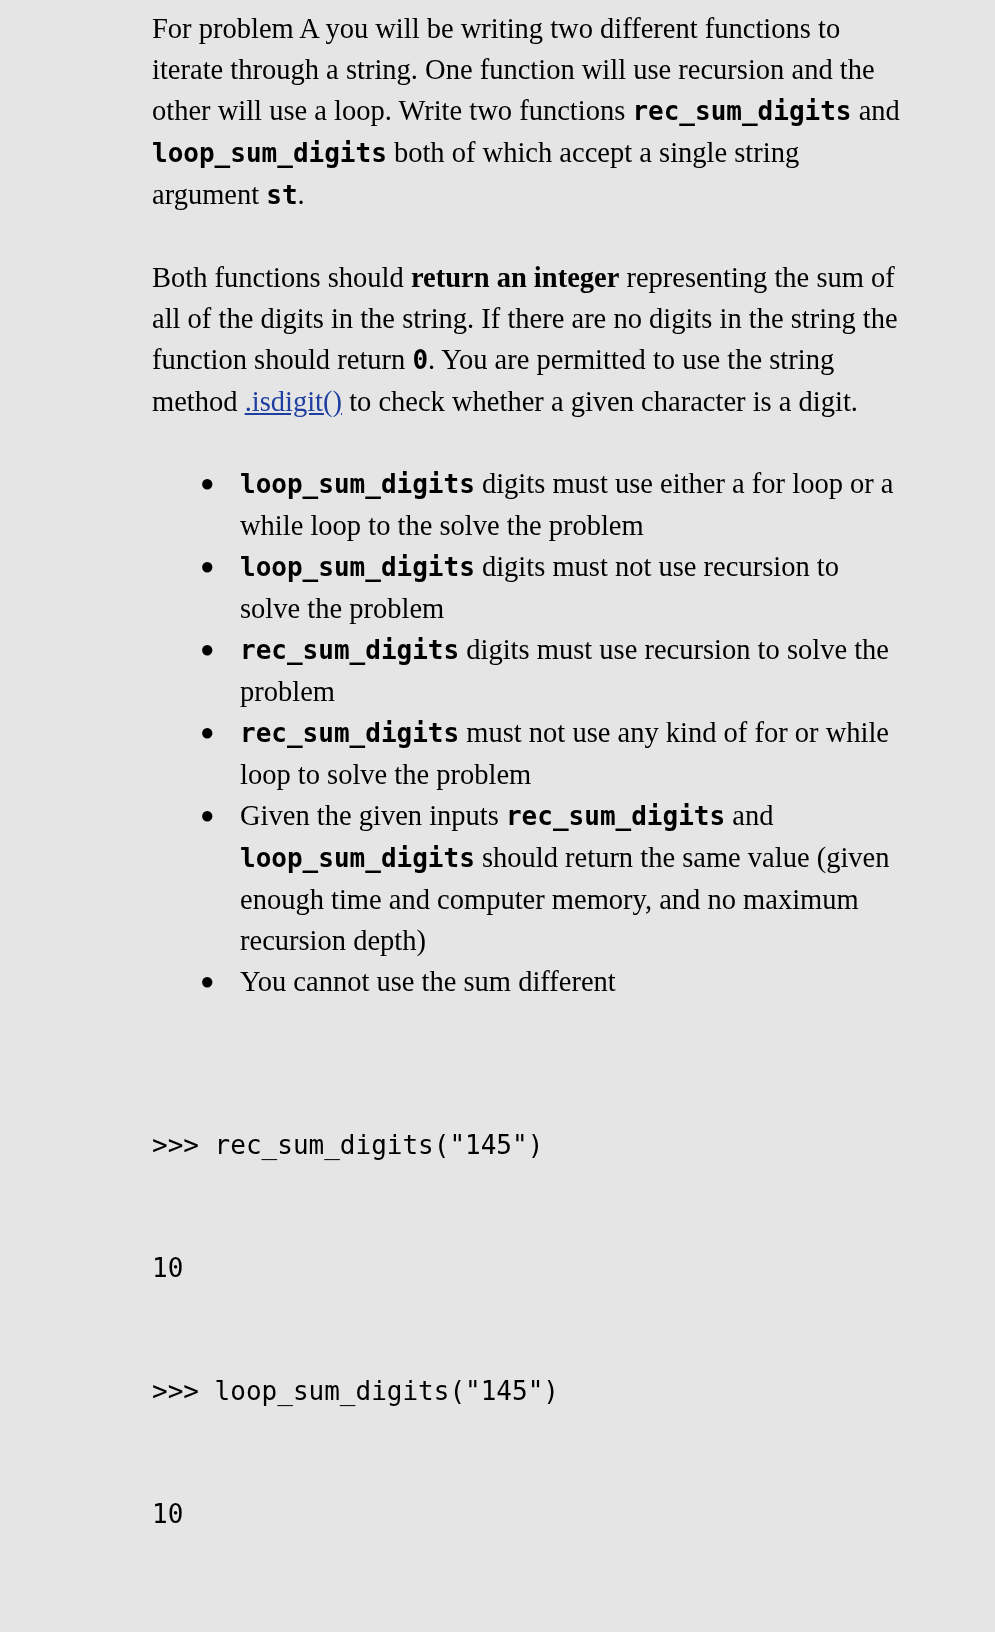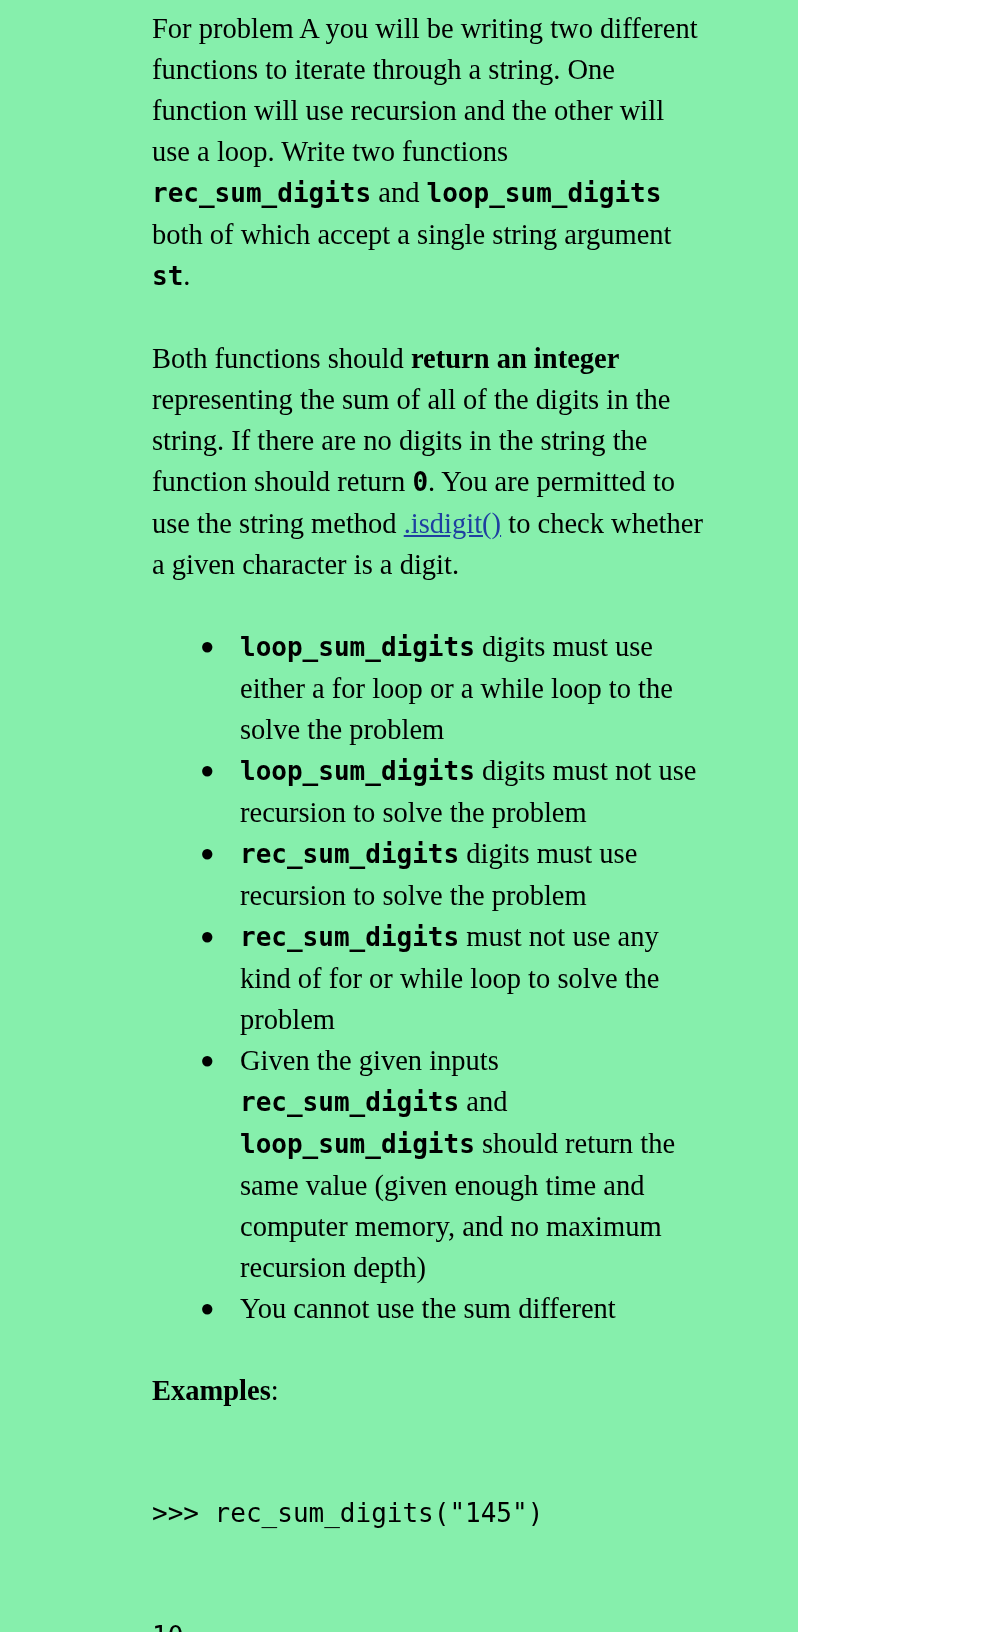--- a/index.html
+++ b/index.html
@@ -9,23 +9,23 @@
   }
   body {
     width: 995px;
     height: 1632px;
     font-family: "Liberation Serif", "DejaVu Serif", serif;
     color: #000000;
     overflow: hidden;
   }
   .page {
     position: relative;
-    width: 798px;
+    width: 995px;
     height: 1632px;
-    background: #86efac;
+    background: #e5e5e5;
     box-sizing: border-box;
     padding: 8px 90px 0 152px;
   }
   p, .block {
     margin: 0;
   }
   .para {
     font-size: 28.5px;
     line-height: 41px;
     text-align: left;
@@ -106,21 +106,20 @@
     <li><span class="bullet">●</span><span class="mono">loop_sum_digits</span><span>  digits must use either a for loop or a while loop to the solve the problem</span></li>
     <li><span class="bullet">●</span><span class="mono">loop_sum_digits</span><span>  digits must not use recursion to solve the problem</span></li>
     <li><span class="bullet">●</span><span class="mono">rec_sum_digits</span><span>  digits must use recursion to solve the problem</span></li>
     <li><span class="bullet">●</span><span class="mono">rec_sum_digits</span><span>  must not use any kind of for or while loop to solve the problem</span></li>
     <li><span class="bullet">●</span><span>Given the given inputs  </span><span class="mono">rec_sum_digits</span><span> and </span><span class="mono">loop_sum_digits</span><span> should return the same value (given enough time and computer memory, and no maximum recursion depth)</span></li>
     <li><span class="bullet">●</span><span>You cannot use the sum different</span></li>
   </ul>
 
   <div class="gap-lg"></div>
 
-  <div class="heading"><span>Examples</span><span class="colon">:</span></div>
 
   <div class="examples-block">
     <div class="examples-line">&gt;&gt;&gt; rec_sum_digits("145")</div>
     <div class="examples-line">10</div>
     <div class="examples-line">&gt;&gt;&gt; loop_sum_digits("145")</div>
     <div class="examples-line">10</div>
     
     
     
     

